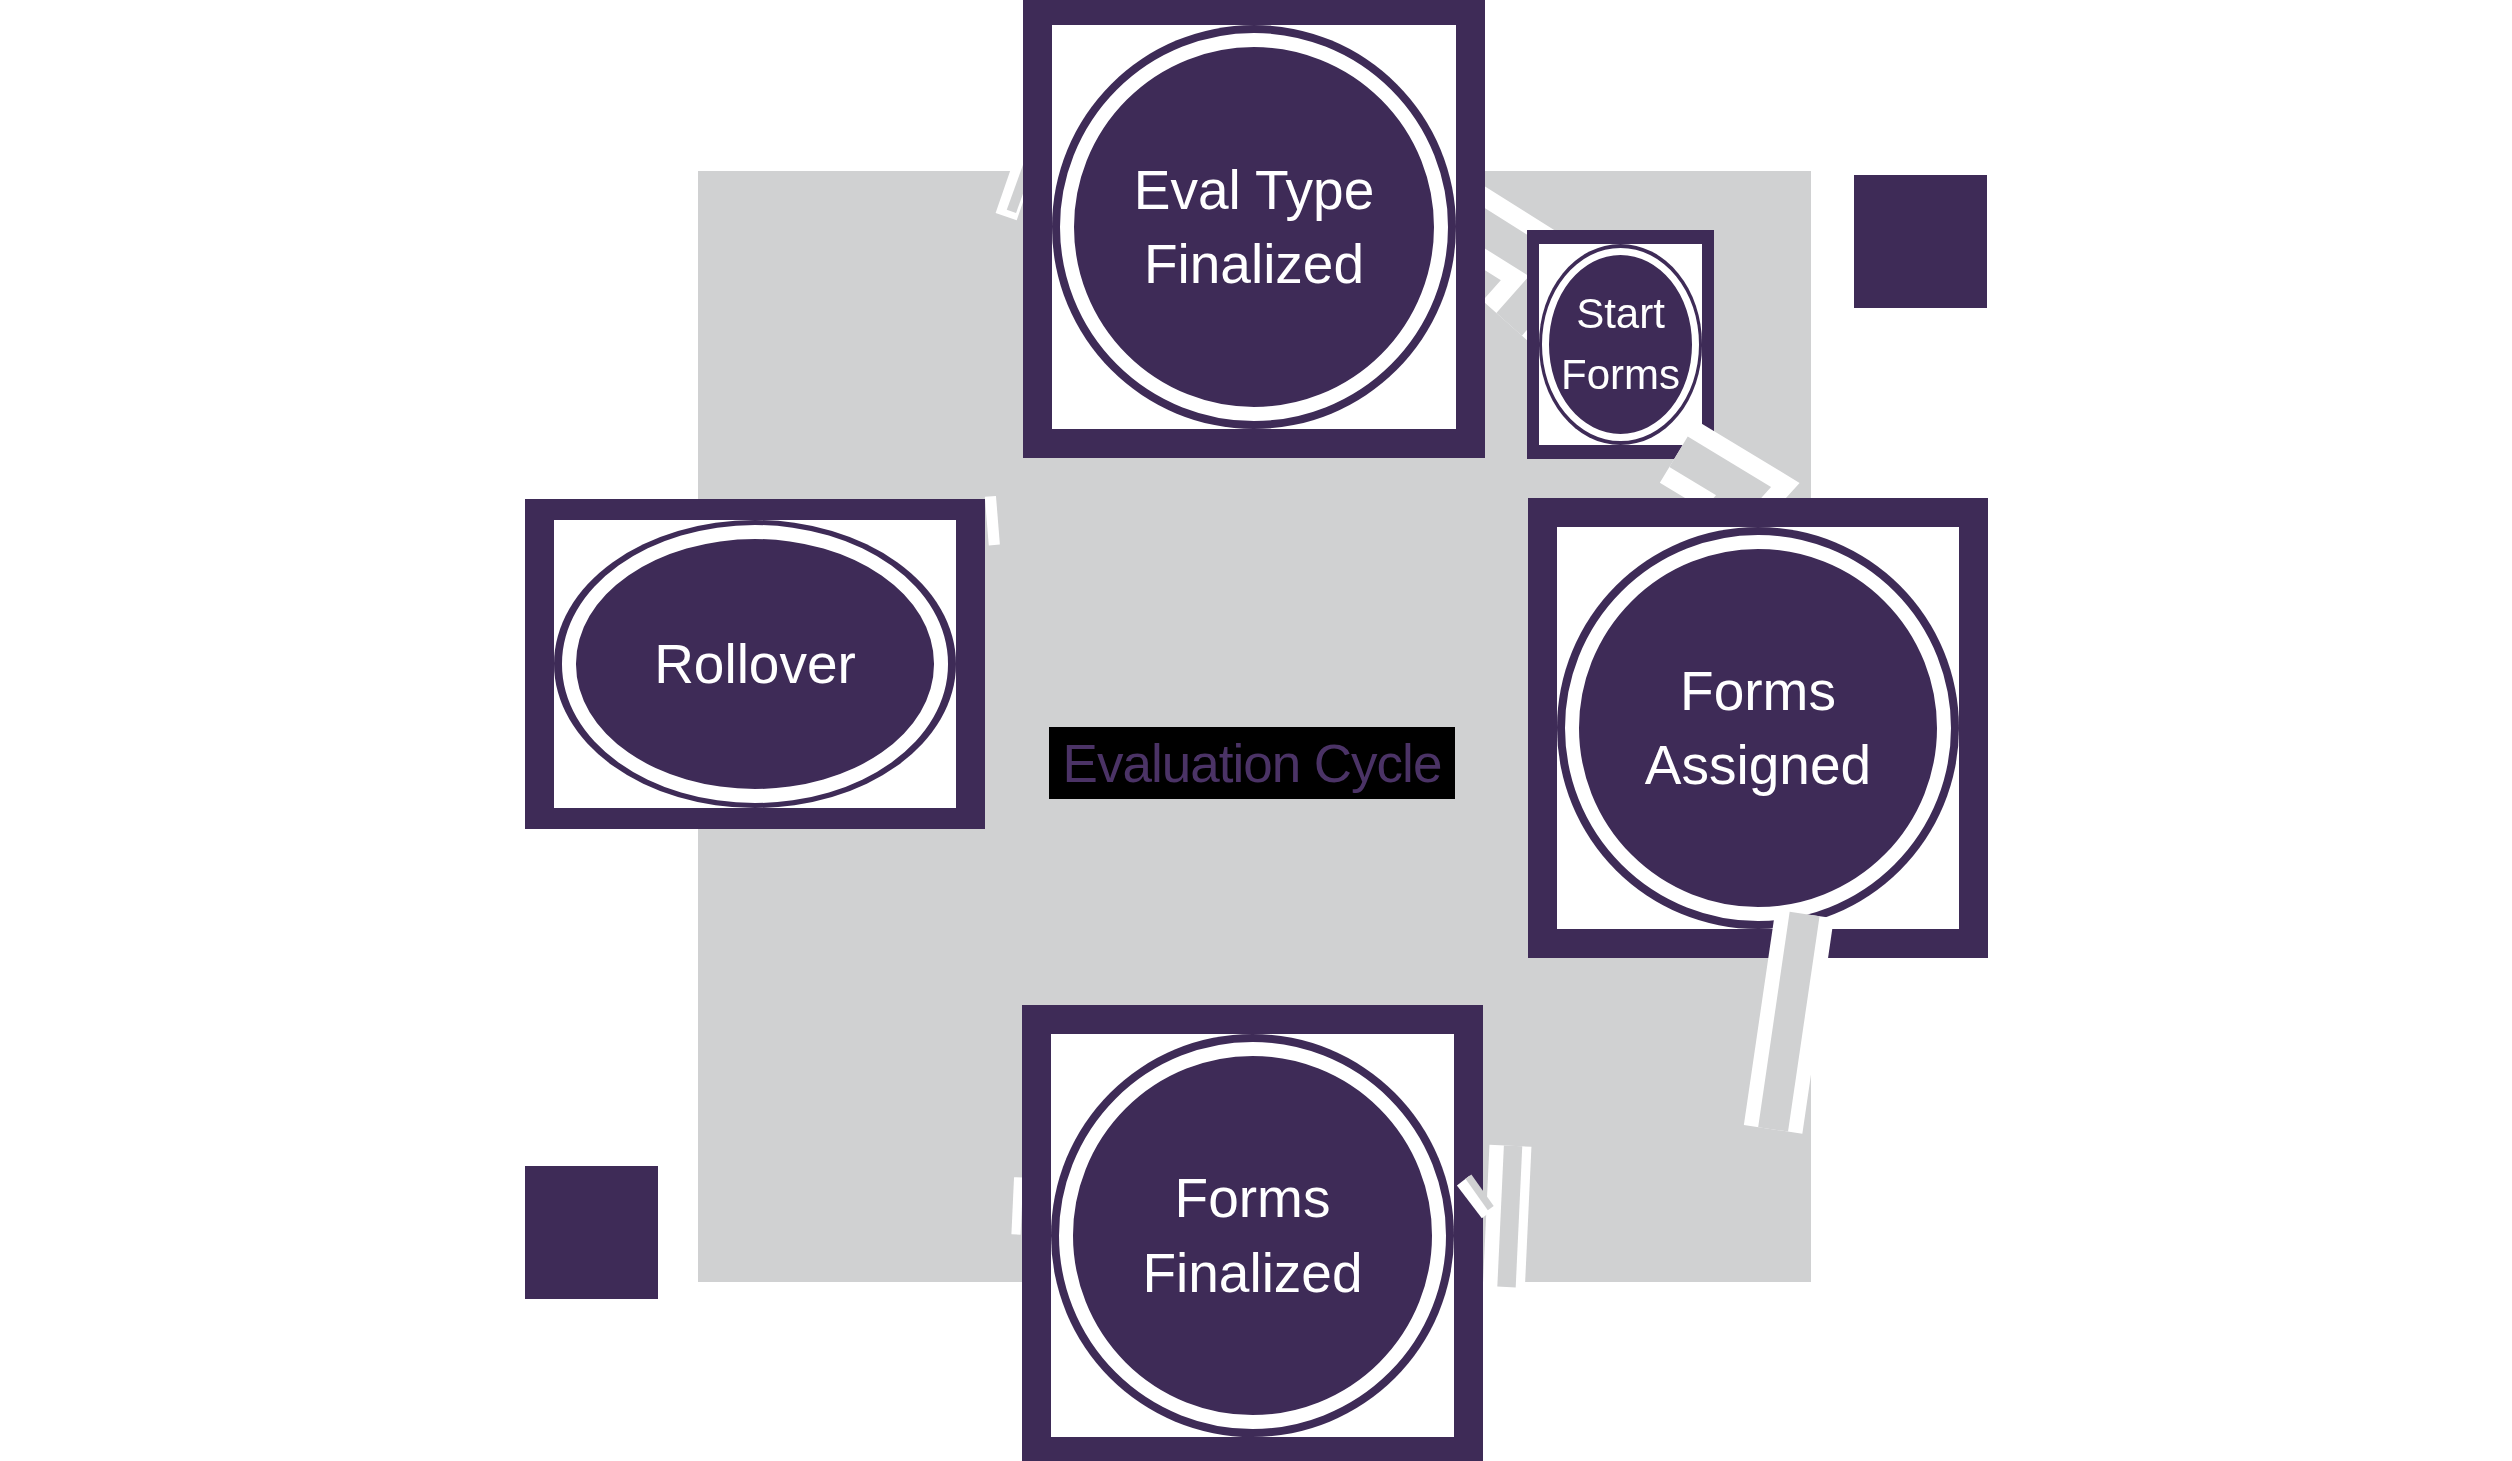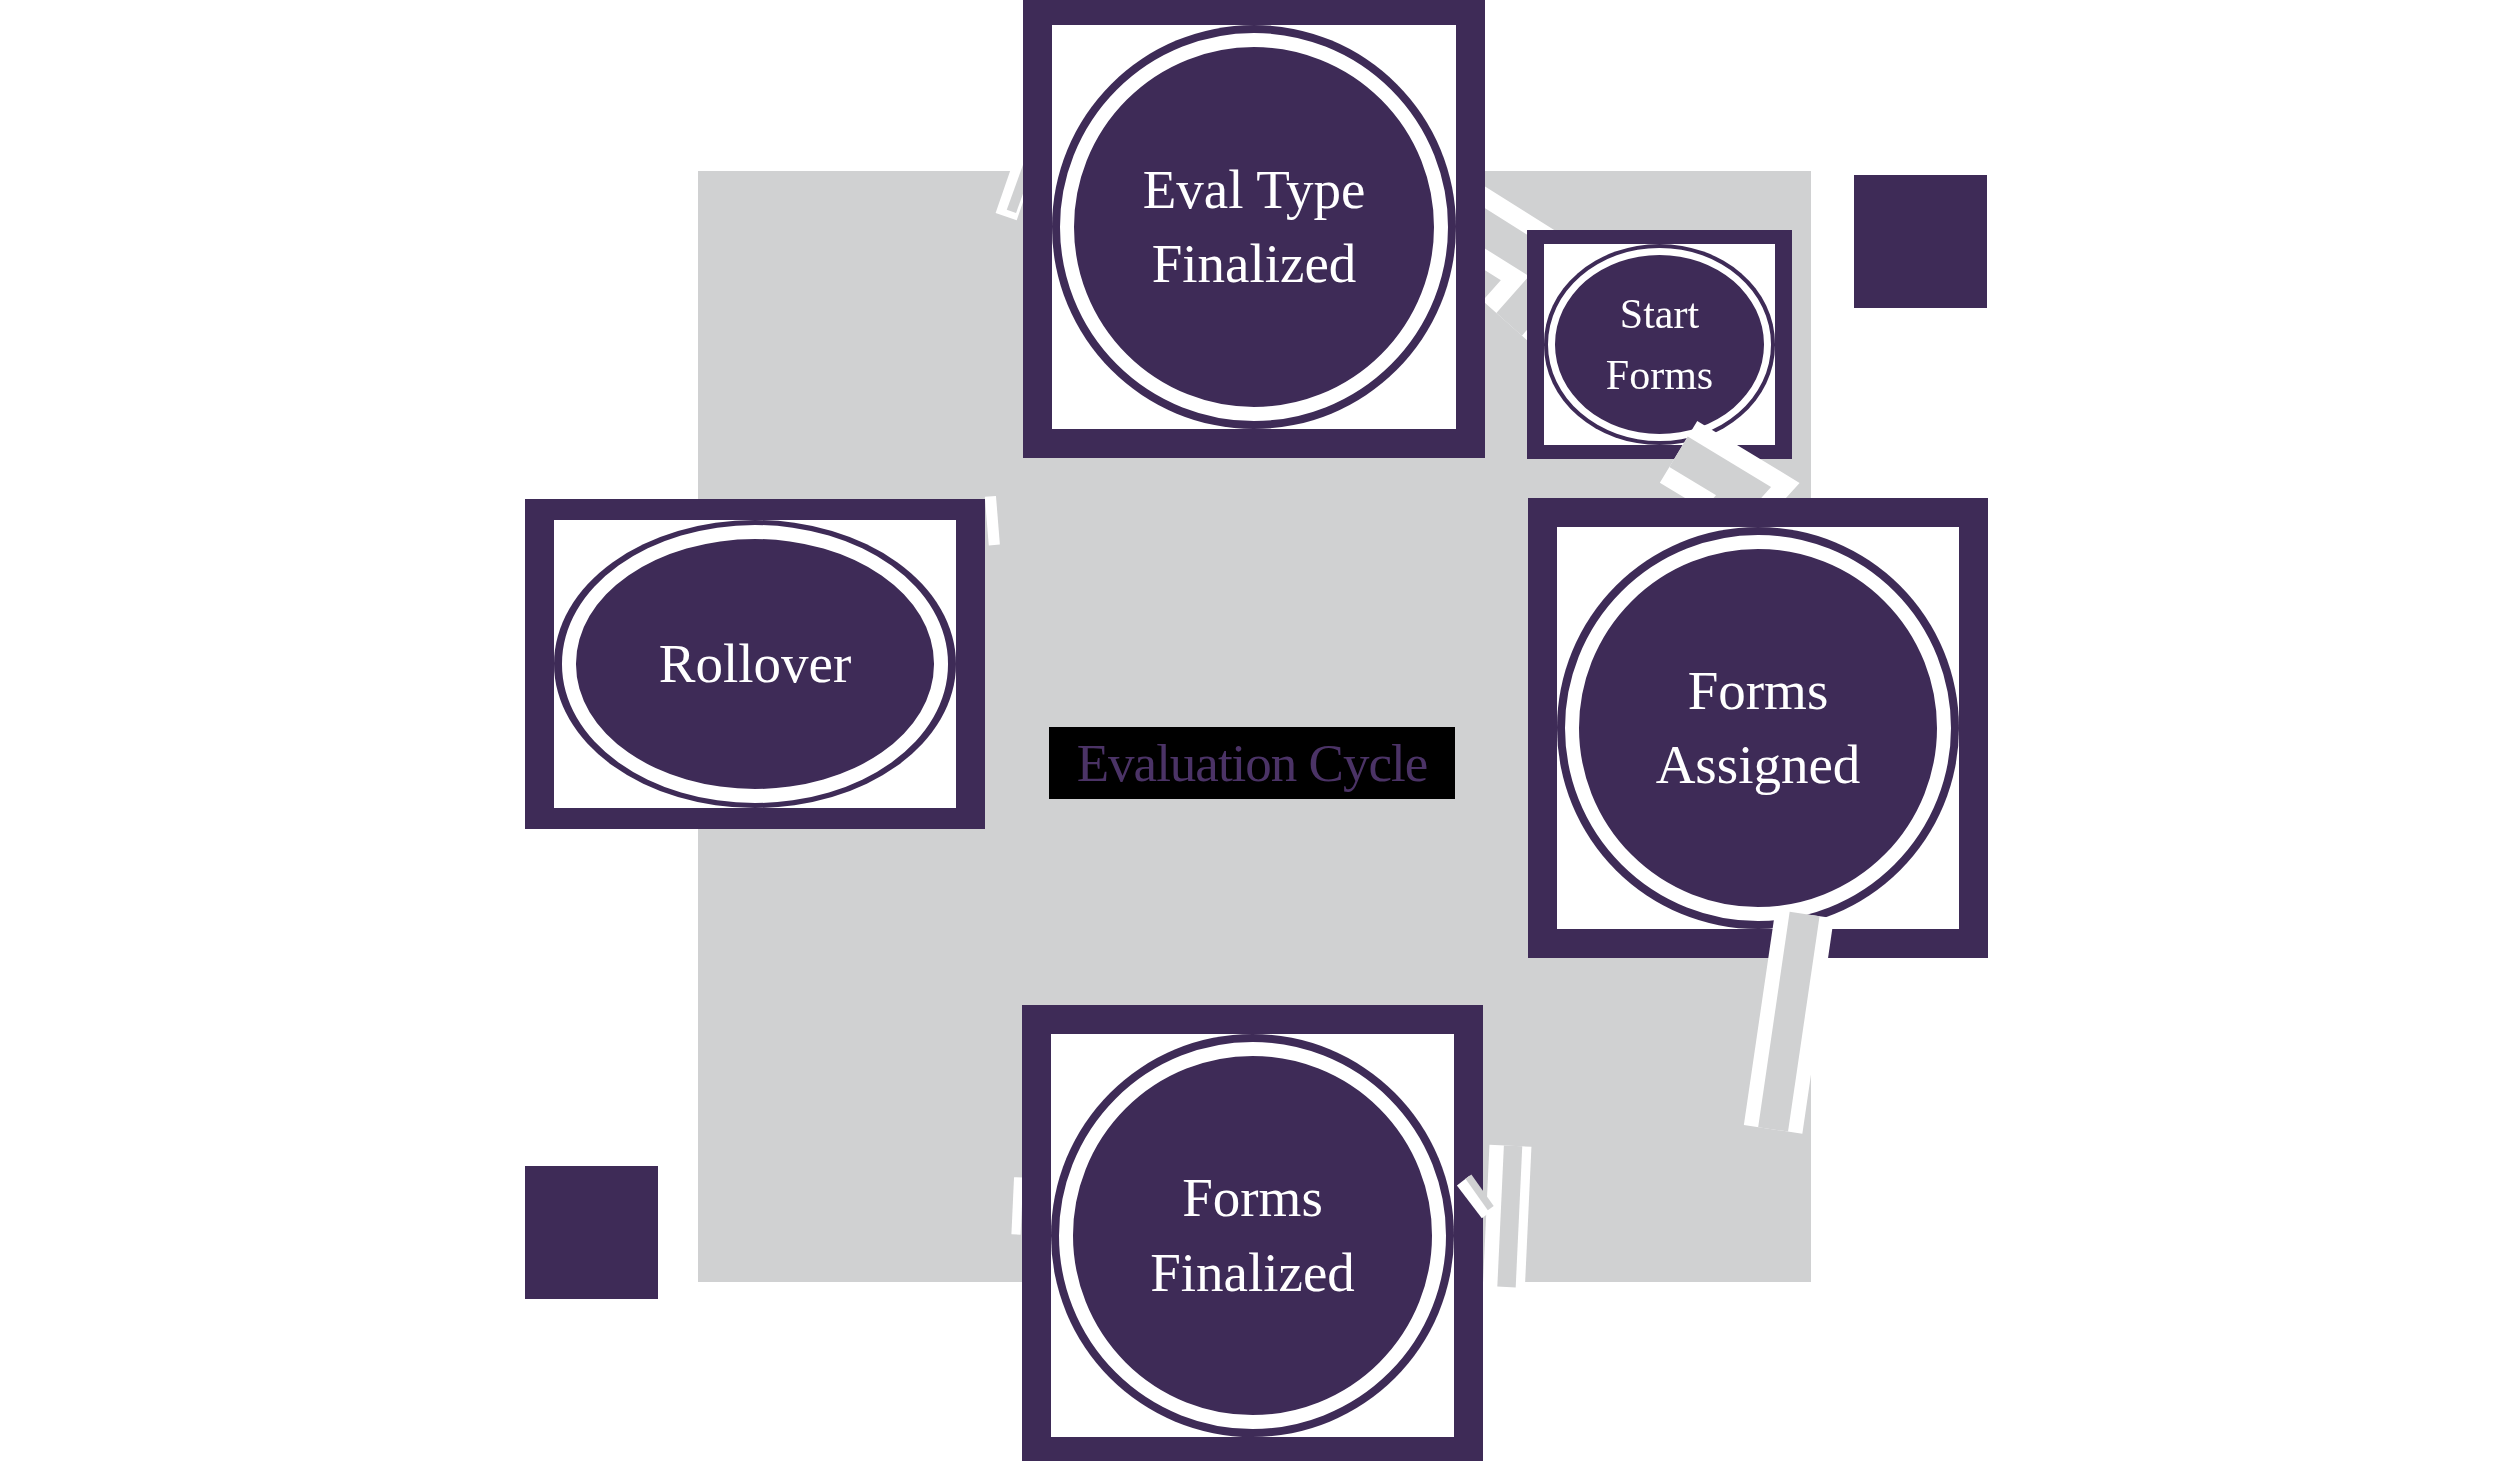--- a/index.html
+++ b/index.html
@@ -9,21 +9,21 @@
     --title-bg:#000000;
     --node-text:#FFFFFF;
     --page-bg:#FFFFFF;
   }
   html,body{margin:0;padding:0;background:var(--page-bg);}
   .canvas{
     position:relative;
     width:2512px;height:1461px;
     overflow:hidden;
     background:var(--page-bg);
-    font-family:Liberation Serif, serif;
+    font-family:Liberation Sans, sans-serif;
   }
   .bg-square{
     position:absolute;left:698px;top:171px;width:1113px;height:1111px;
     background:var(--gray);z-index:1;
   }
   svg.arrow-layer{position:absolute;left:0;top:0;width:2512px;height:1461px;pointer-events:none;}
   .z2{z-index:2}.z6{z-index:6}.z8{z-index:8}.z10{z-index:10}
   svg .aw{stroke:#ffffff;fill:none;stroke-linejoin:miter;stroke-linecap:butt;}
   svg .ag{stroke:var(--gray);fill:none;stroke-linejoin:miter;stroke-linecap:butt;}
   .node{position:absolute;background:var(--purple);}
@@ -32,21 +32,21 @@
   .node .ring{position:absolute;inset:8%;border-radius:50%;border:14.4px solid #ffffff;}
   .node.small .ring{border-width:7.2px;}
   .node .label{
     position:absolute;inset:0;display:flex;flex-direction:column;
     align-items:center;justify-content:center;
     color:var(--node-text);text-align:center;
     font-size:55px;line-height:1.35;font-weight:400;
   }
   .node.small .label{font-size:42px;line-height:1.45;}
   .node-eval   {left:1023px;top:-3.9px;  width:462px;height:462px;z-index:3;}
-  .node-start  {left:1527px;top:230px; width:265px;height:229px;z-index:5;}
+  .node-start  {left:1527px;top:230px; width:187px;height:229px;z-index:5;}
   .node-fc     {left:1528px;top:498px; width:460px;height:460px;z-index:7;}
   .node-ff     {left:1022px;top:1005px;width:461px;height:461px;z-index:9;}
   .node-roll   {left:525px; top:499px; width:460px;height:330px;z-index:11;}
   .decor-square{position:absolute;width:133px;height:133px;background:var(--purple);z-index:12;}
   .decor-tr{left:1854px;top:175px;}
   .decor-bl{left:525px;top:1166px;}
   .center-label{
     position:absolute;left:1049px;top:727px;width:406px;height:72px;
     background:var(--title-bg);z-index:13;
     display:flex;align-items:center;justify-content:center;

